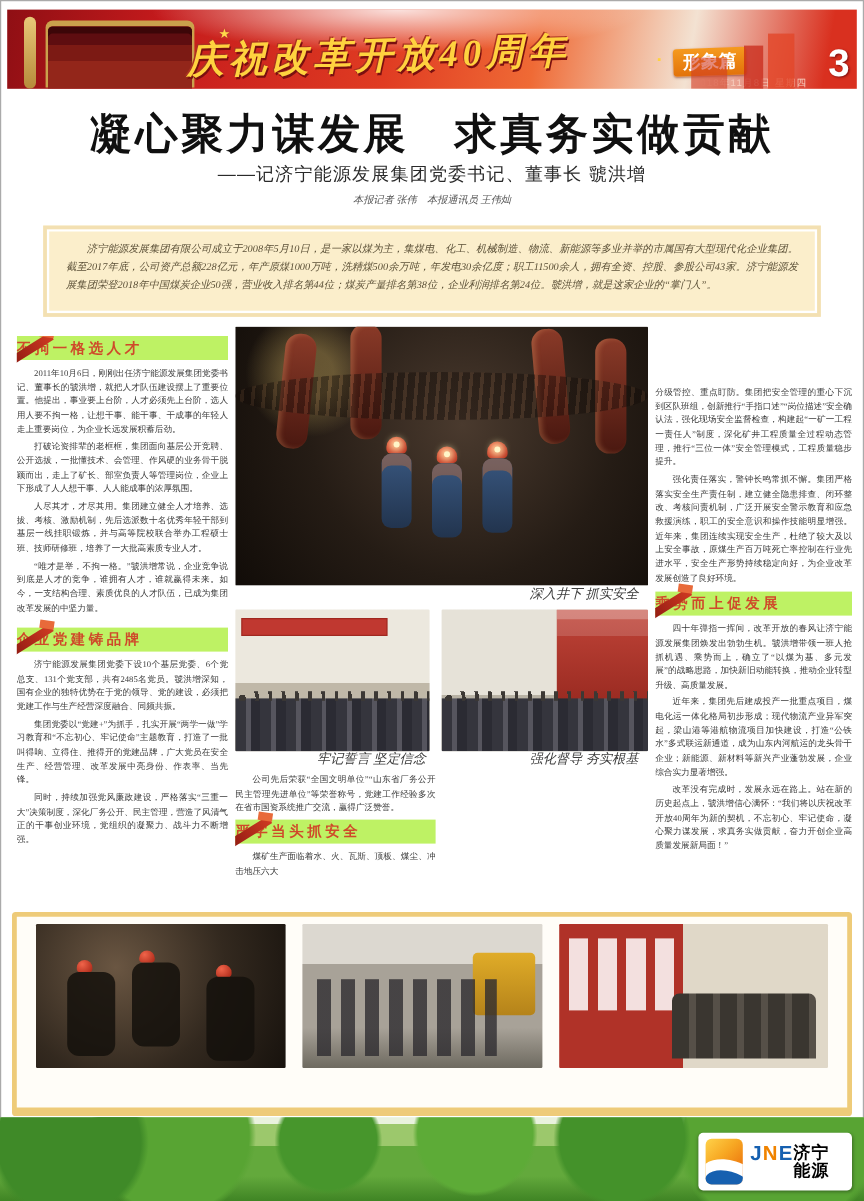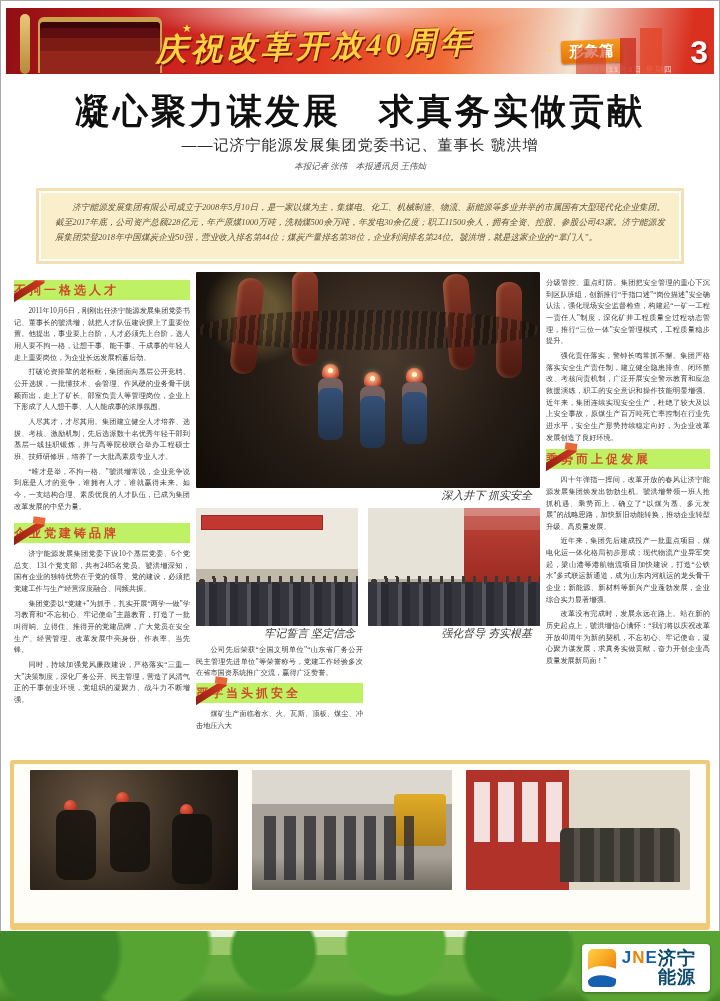--- a/index.html
+++ b/index.html
@@ -214,21 +214,21 @@
     position:relative; width:38px; height:38px; border-radius:5px; overflow:hidden;
     background:linear-gradient(135deg, #ffd24a 0%, #f7a823 40%, #e85d04 100%);
   }
   .logo-swoosh { position:absolute; left:-6px; bottom:-14px; width:52px; height:34px;
     background:#fff; border-radius:50% 50% 0 0; transform:rotate(18deg); }
   .logo-swoosh2 { position:absolute; left:-2px; bottom:-16px; width:46px; height:26px;
     background:#1660b0; border-radius:50% 50% 0 0; transform:rotate(22deg); }
   .logo-text { display:flex; flex-direction:row; line-height:1.05; }
   .logo-abbr { font-size:17px; font-weight:900; letter-spacing:1px; }
   .logo-abbr .lb { color:#1660b0; } .logo-abbr .lo { color:#f08300; }
-  .logo-name { font-size:18px; font-weight:bold; color:#0c4a6e; text-shadow:0 0 1px #fff; letter-spacing:1px; }
+  .logo-name { font-size:14px; font-weight:bold; color:#000000; text-shadow:0 0 1px #fff; letter-spacing:1px; }
 </style>
 </head>
 <body>
 
 <div class="page">
 
   <div class="banner">
     <div class="huabiao"></div>
     <div class="gate"></div>
     <span class="star s1">★</span>
@@ -315,21 +315,21 @@
         <div class="sec-hd">
           <span class="ribbon"></span>
           <span>严字当头抓安全</span>
         </div>
         <p>煤矿生产面临着水、火、瓦斯、顶板、煤尘、冲击地压六大</p>
       </div>
     </div>
   </div>
 
   <div class="col col-right bodytext">
-    <p style="text-indent:0;">分级管控、重点盯防。集团把安全管理的重心下沉到区队班组，创新推行“手指口述”“岗位描述”安全确认法，强化现场安全监督检查，构建起“一矿一工程一责任人”制度，深化矿井工程质量全过程动态管理，推行“三位一体”安全管理模式，工程质量稳步提升。</p>
+    <p style="text-indent:0;margin-top:44px;">分级管控、重点盯防。集团把安全管理的重心下沉到区队班组，创新推行“手指口述”“岗位描述”安全确认法，强化现场安全监督检查，构建起“一矿一工程一责任人”制度，深化矿井工程质量全过程动态管理，推行“三位一体”安全管理模式，工程质量稳步提升。</p>
     <p>强化责任落实，警钟长鸣常抓不懈。集团严格落实安全生产责任制，建立健全隐患排查、闭环整改、考核问责机制，广泛开展安全警示教育和应急救援演练，职工的安全意识和操作技能明显增强。近年来，集团连续实现安全生产，杜绝了较大及以上安全事故，原煤生产百万吨死亡率控制在行业先进水平，安全生产形势持续稳定向好，为企业改革发展创造了良好环境。</p>
     <div class="sec-hd" style="margin-top:5px;">
       <span class="ribbon"></span>
       <span>乘势而上促发展</span>
     </div>
     <p>四十年弹指一挥间，改革开放的春风让济宁能源发展集团焕发出勃勃生机。虢洪增带领一班人抢抓机遇、乘势而上，确立了“以煤为基、多元发展”的战略思路，加快新旧动能转换，推动企业转型升级、高质量发展。</p>
     <p>近年来，集团先后建成投产一批重点项目，煤电化运一体化格局初步形成；现代物流产业异军突起，梁山港等港航物流项目加快建设，打造“公铁水”多式联运新通道，成为山东内河航运的龙头骨干企业；新能源、新材料等新兴产业蓬勃发展，企业综合实力显著增强。</p>
     <p>改革没有完成时，发展永远在路上。站在新的历史起点上，虢洪增信心满怀：“我们将以庆祝改革开放40周年为新的契机，不忘初心、牢记使命，凝心聚力谋发展，求真务实做贡献，奋力开创企业高质量发展新局面！”</p>
   </div>
 

